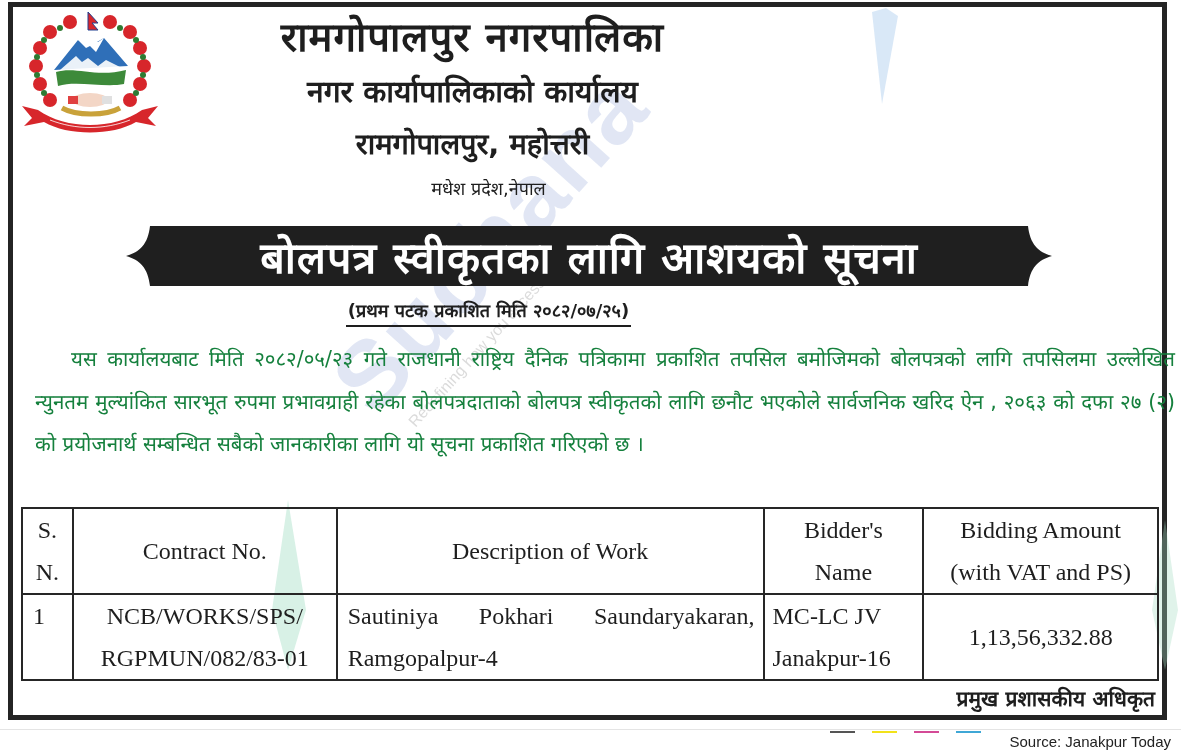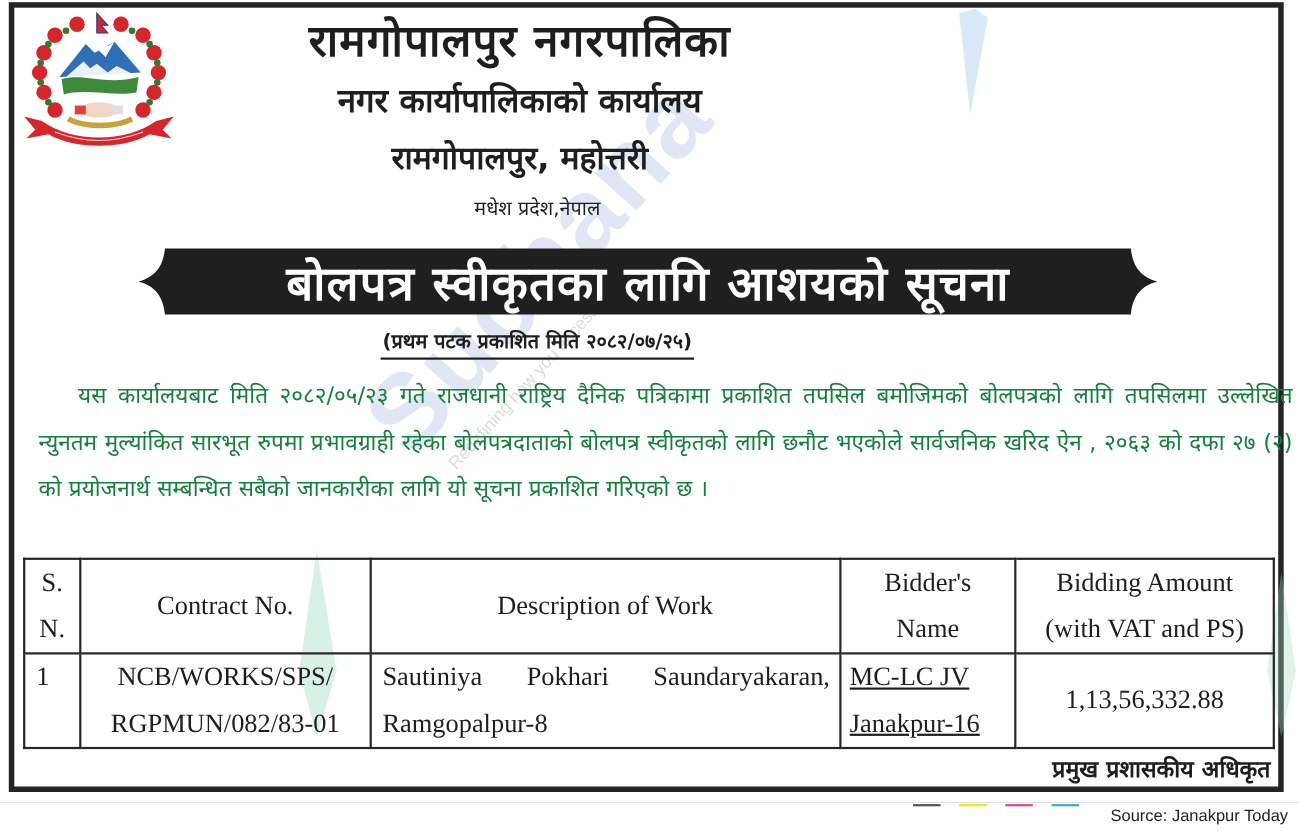--- a/index.html
+++ b/index.html
@@ -60,21 +60,21 @@
     table.award td { vertical-align: top; height: 82px; padding: 0 8px; }
     .c-sn { width: 51px; }
     .c-contract { width: 264px; }
     .c-desc { width: 428px; }
     .c-bidder { width: 160px; }
     .c-amount { width: 235px; }
     td.sn { text-align: left; padding-left: 10px !important; }
     td.contract { text-align: center; }
     td.desc { text-align: left; padding-left: 10px !important; }
     td.desc .line1 { display: block; text-align: justify; text-align-last: justify; }
-    td.bidder { text-align: left; padding-left: 8px !important; text-decoration: underline; }
+    td.bidder { text-align: left; padding-left: 8px !important; }
     td.amount { text-align: center; vertical-align: middle !important; }
 
     .signatory {
       position: absolute; right: 26px; top: 684px; font-size: 21px; font-weight: bold; text-align: right;
     }
     .source {
       position: absolute; right: 10px; top: 733px; font-family: "Liberation Sans", sans-serif;
       font-size: 15px; color: #222222;
     }
 
@@ -198,21 +198,21 @@
   </thead>
   <tbody>
     <tr>
       <td class="sn">1</td>
       <td class="contract">
         <div>NCB/WORKS/SPS/</div>
         <div>RGPMUN/082/83-01</div>
       </td>
       <td class="desc">
         <span class="line1">Sautiniya Pokhari Saundaryakaran,</span>
-        <span>Ramgopalpur-8</span>
+        <span>Ramgopalpur-4</span>
       </td>
       <td class="bidder">
         <div>MC-LC JV</div>
         <div>Janakpur-16</div>
       </td>
       <td class="amount">1,13,56,332.88</td>
     </tr>
   </tbody>
 </table>
 

